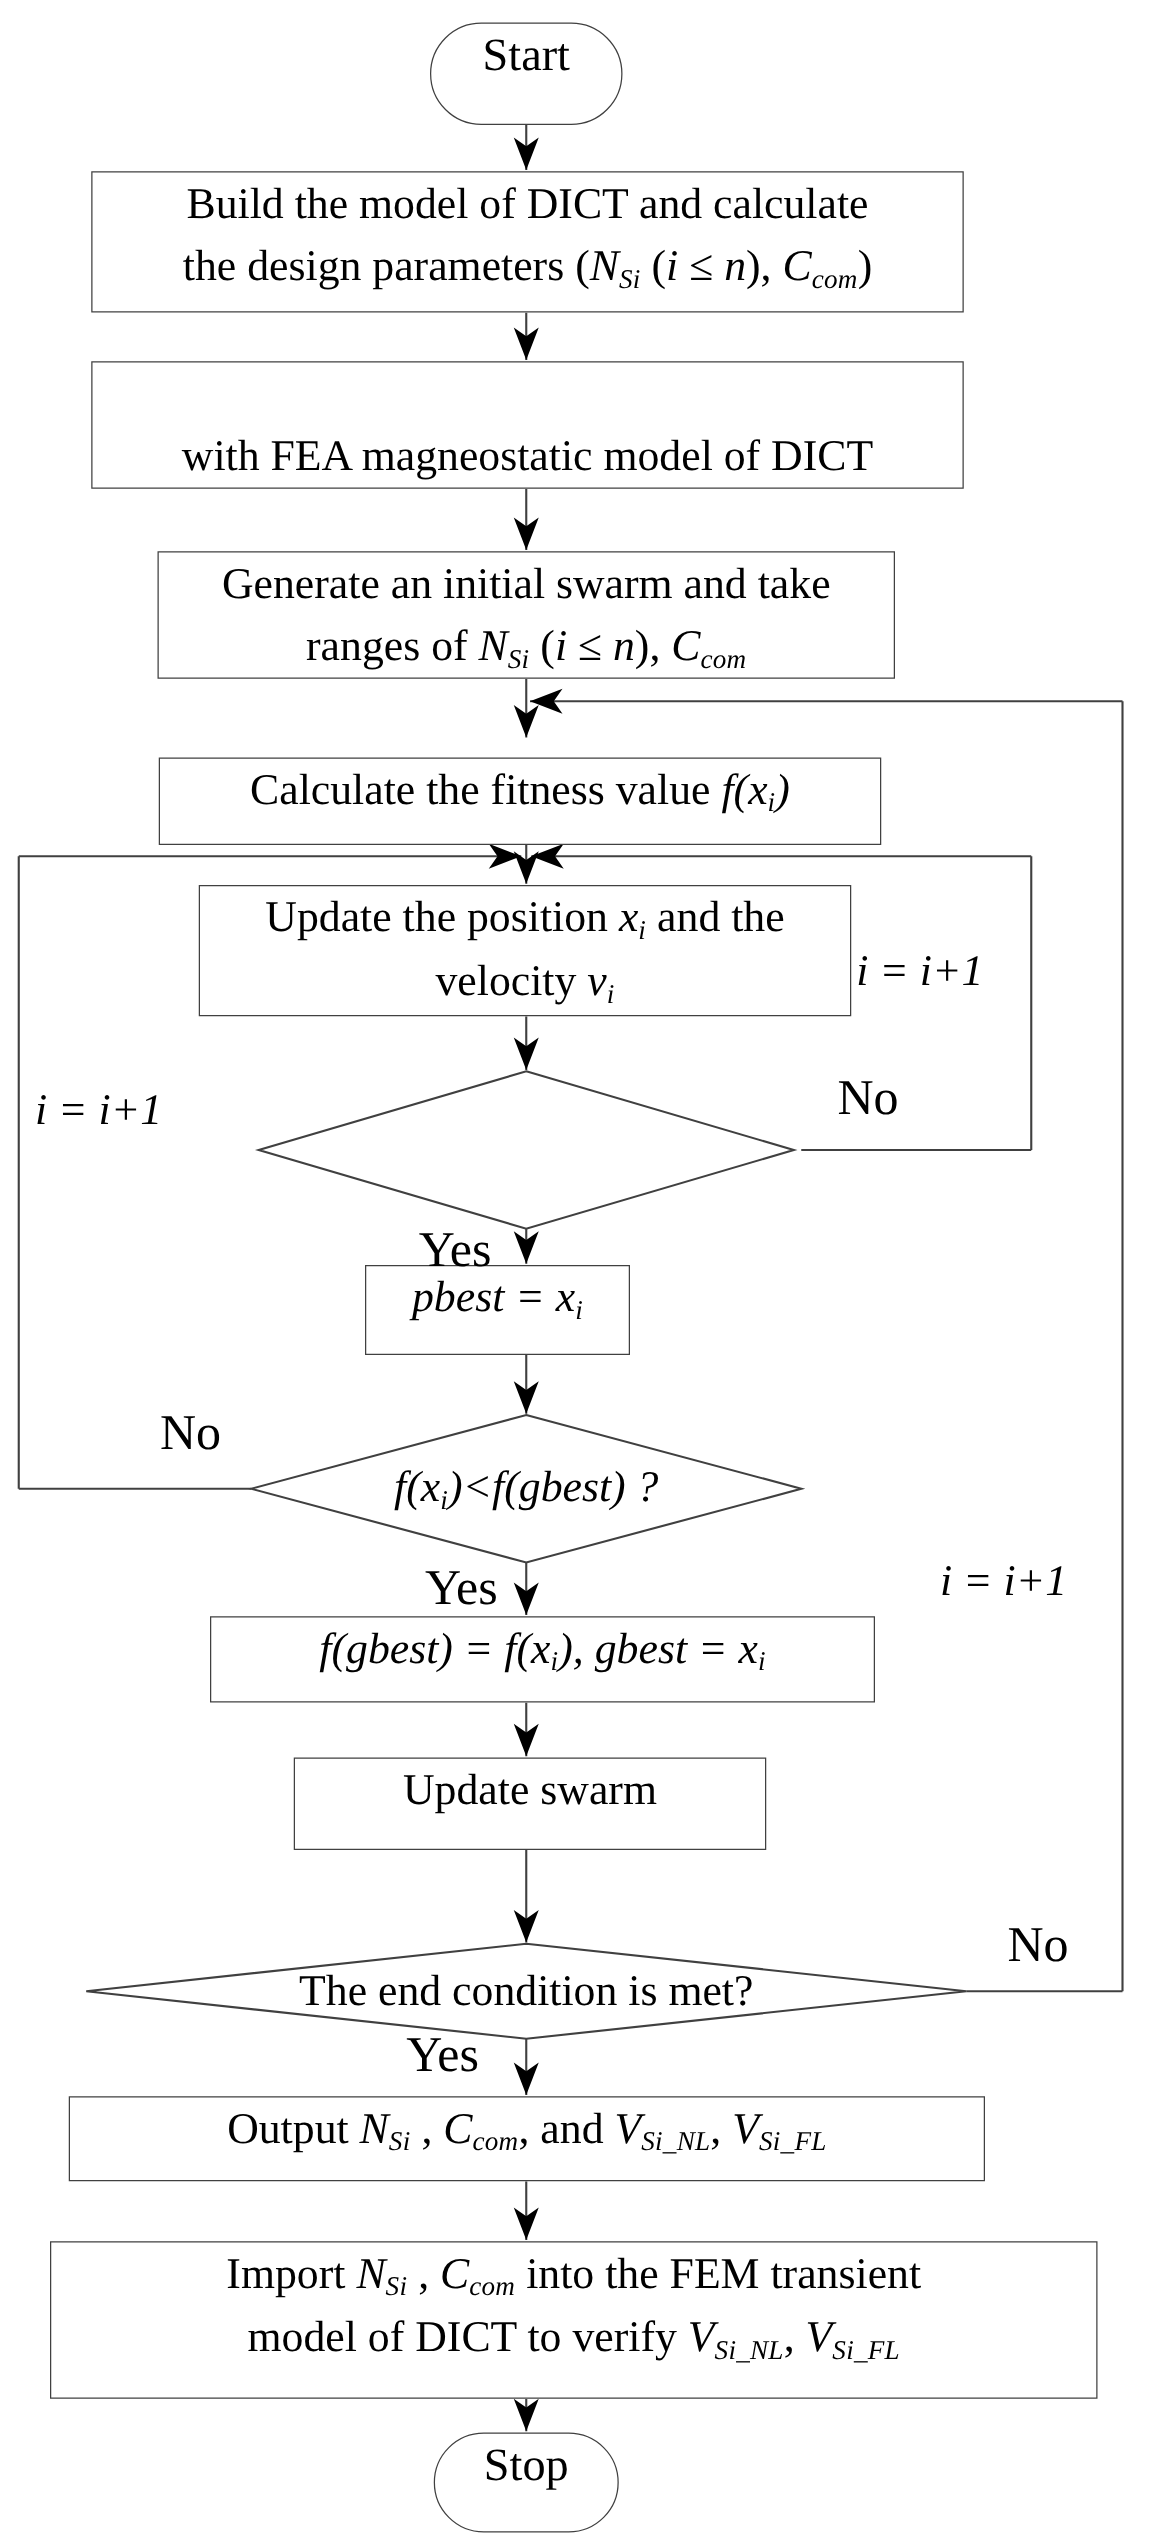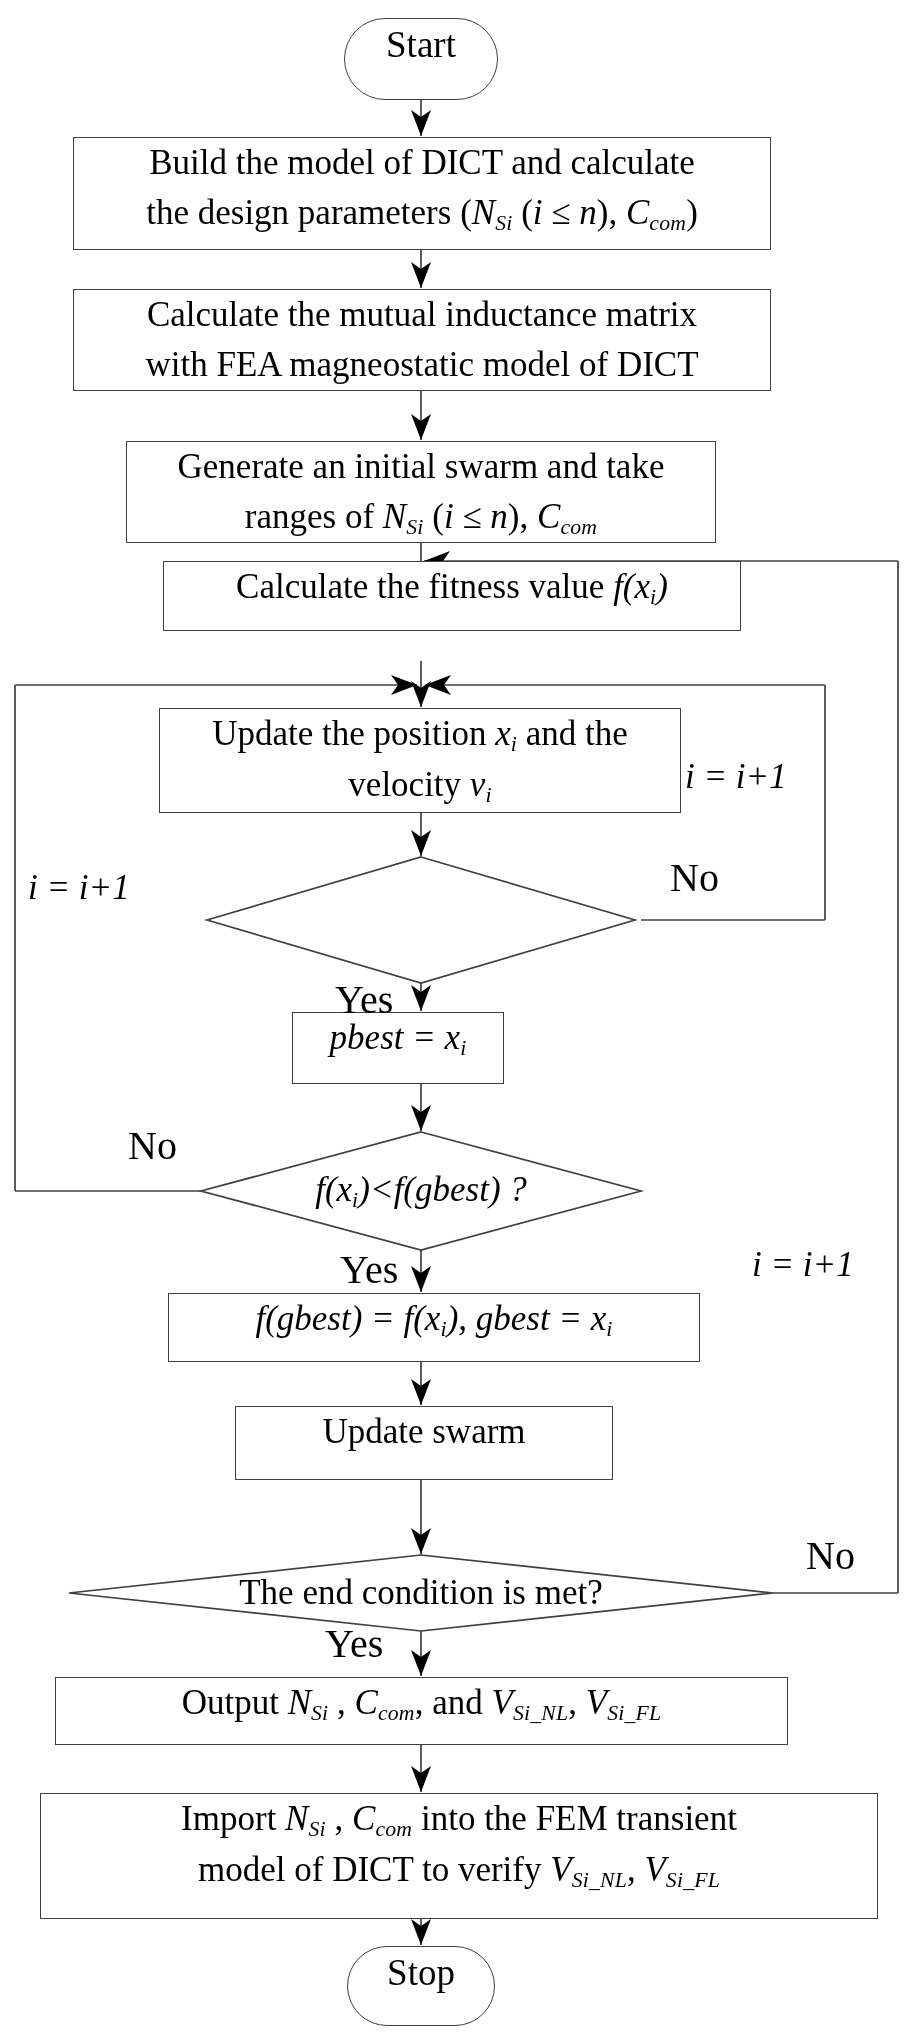--- a/index.html
+++ b/index.html
@@ -95,28 +95,28 @@
 
   <div class="node term" style="left:344px;top:18px;width:154px;height:82px;">
     <span class="txt">Start</span>
   </div>
 
   <div class="node" style="left:73px;top:137px;width:698px;height:113px;">
     <span class="txt"><span>Build the model of DICT and calculate</span><br><span>the design parameters (</span><span class="it">N</span><span class="sb">Si</span><span> (</span><span class="it">i</span><span> ≤ </span><span class="it">n</span><span>), </span><span class="it">C</span><span class="sb">com</span><span>)</span></span>
   </div>
 
   <div class="node" style="left:73px;top:289px;width:698px;height:102px;">
-    <span class="txt"><span>Calculate the mutual inductance matrix</span><br><span>with FEA magneostatic model of DICT</span></span>
+    <span class="txt"><br><span>with FEA magneostatic model of DICT</span></span>
   </div>
 
   <div class="node" style="left:126px;top:441px;width:590px;height:102px;">
     <span class="txt"><span>Generate an initial swarm and take</span><br><span>ranges of </span><span class="it">N</span><span class="sb">Si</span><span> (</span><span class="it">i</span><span> ≤ </span><span class="it">n</span><span>), </span><span class="it">C</span><span class="sb">com</span></span>
   </div>
 
-  <div class="node" style="left:127px;top:561px;width:578px;height:70px;margin-left:36px;">
+  <div class="node" style="left:127px;top:606px;width:578px;height:70px;">
     <span class="txt"><span>Calculate the fitness value </span><span class="it">f(x</span><span class="sb">i</span><span class="it">)</span></span>
   </div>
 
   <div class="node" style="left:147px;top:708px;width:522px;height:105px;margin-left:12px;">
     <span class="txt"><span>Update the position </span><span class="it">x</span><span class="sb">i</span><span> and the</span><br><span>velocity </span><span class="it">v</span><span class="sb">i</span></span>
   </div>
 
 
   <div class="node" style="left:292px;top:1012px;width:212px;height:72px;">
     <span class="txt"><span class="it">pbest = x</span><span class="sb">i</span></span>

